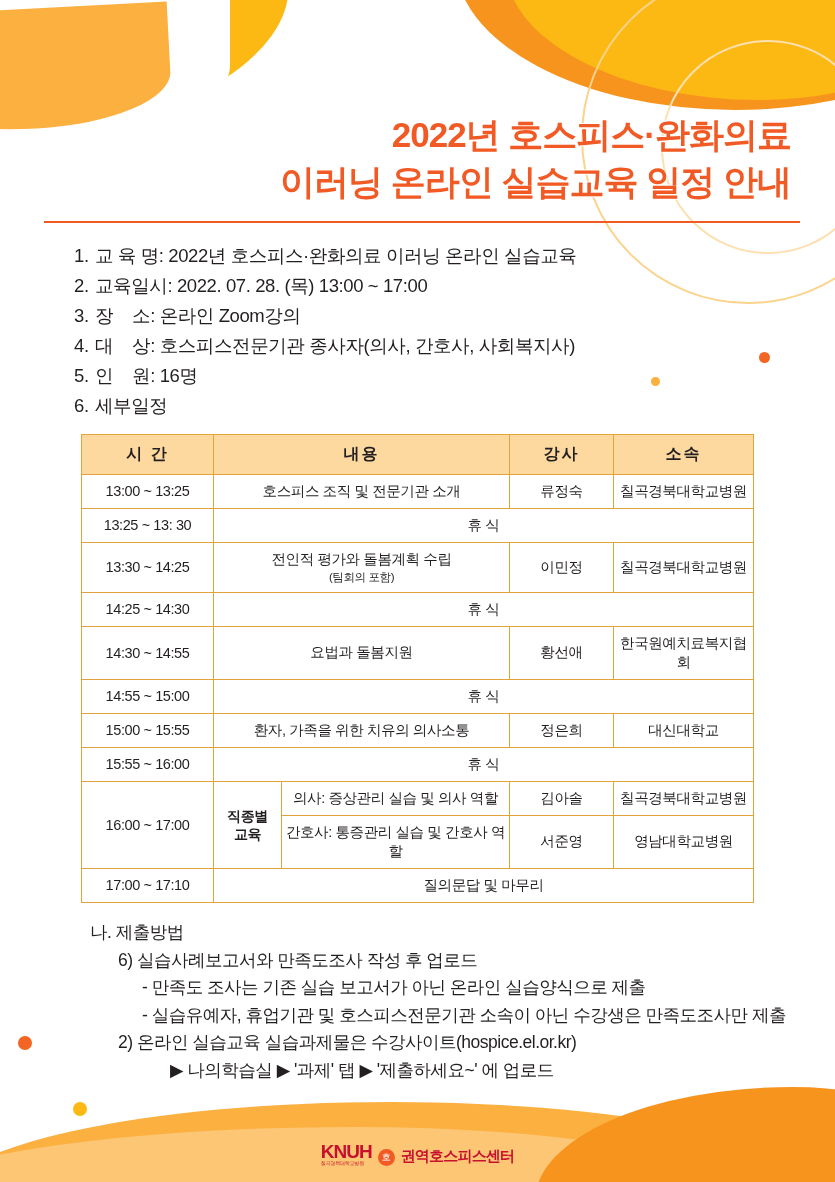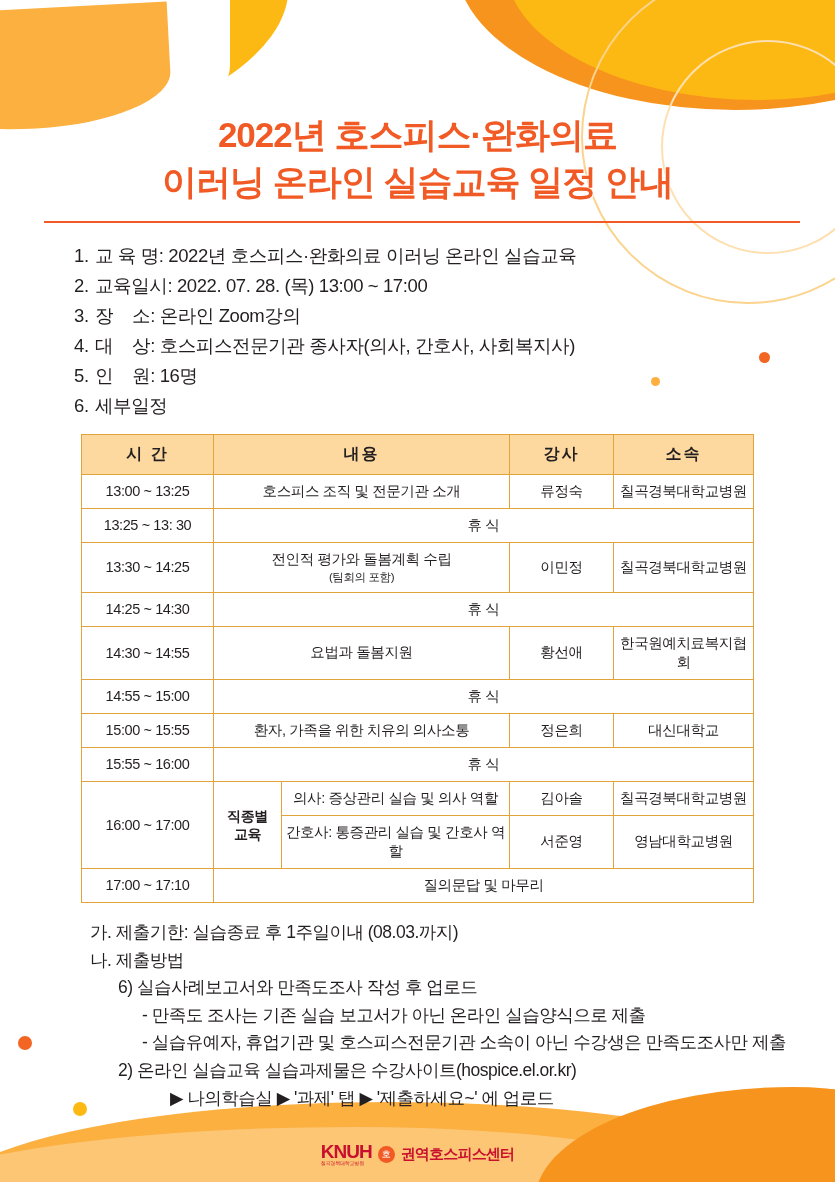--- a/index.html
+++ b/index.html
@@ -119,20 +119,21 @@
     padding-top: 112px;
     text-align: center;
   }
   .title-line {
     font-size: 35px;
     font-weight: bold;
     color: #f15a24;
     letter-spacing: -1px;
     line-height: 1.33;
     text-shadow: 1px 1px 0 #fff, -1px -1px 0 #fff;
+    text-align: right;
   }
   .title-rule {
     margin: 16px auto 0;
     width: 756px;
     height: 2px;
     background: #f15a24;
   }
 
   ol.top-list {
     margin: 18px 0 0 0;
@@ -202,21 +203,21 @@
   }
 
   
   .footer {
     position: absolute;
     left: 0; right: 0;
     bottom: 16px;
     z-index: 3;
     display: flex;
     justify-content: center;
-    align-items: center;
+    align-items: flex-end;
     gap: 6px;
   }
   .knuh {
     font-size: 19px;
     font-weight: bold;
     color: #c8102e;
     letter-spacing: -1px;
     line-height: 1;
   }
   .knuh small {
@@ -351,21 +352,20 @@
           <td>영남대학교병원</td>
         </tr>
         <tr>
           <td>17:00 ~ 17:10</td>
           <td colspan="4" class="rest">질의문답 및 마무리</td>
         </tr>
       </tbody>
   </table>
 
   <div class="lower" id="lower-list">
-      <div class="l2">가. 제출기한: 실습종료 후 1주일이내 (08.03.까지)</div>
       <div class="l2">나. 제출방법</div>
       <div class="l3">6) 실습사례보고서와 만족도조사 작성 후 업로드</div>
       <div class="l4">- 만족도 조사는 기존 실습 보고서가 아닌 온라인 실습양식으로 제출</div>
       <div class="l4">- 실습유예자, 휴업기관 및 호스피스전문기관 소속이 아닌 수강생은 만족도조사만 제출</div>
       <div class="l3">2) 온라인 실습교육 실습과제물은 수강사이트(hospice.el.or.kr)</div>
       <div class="l5">▶ 나의학습실 ▶ '과제' 탭 ▶ '제출하세요~' 에 업로드</div>
     </div>
 
   <div class="contact">
     

